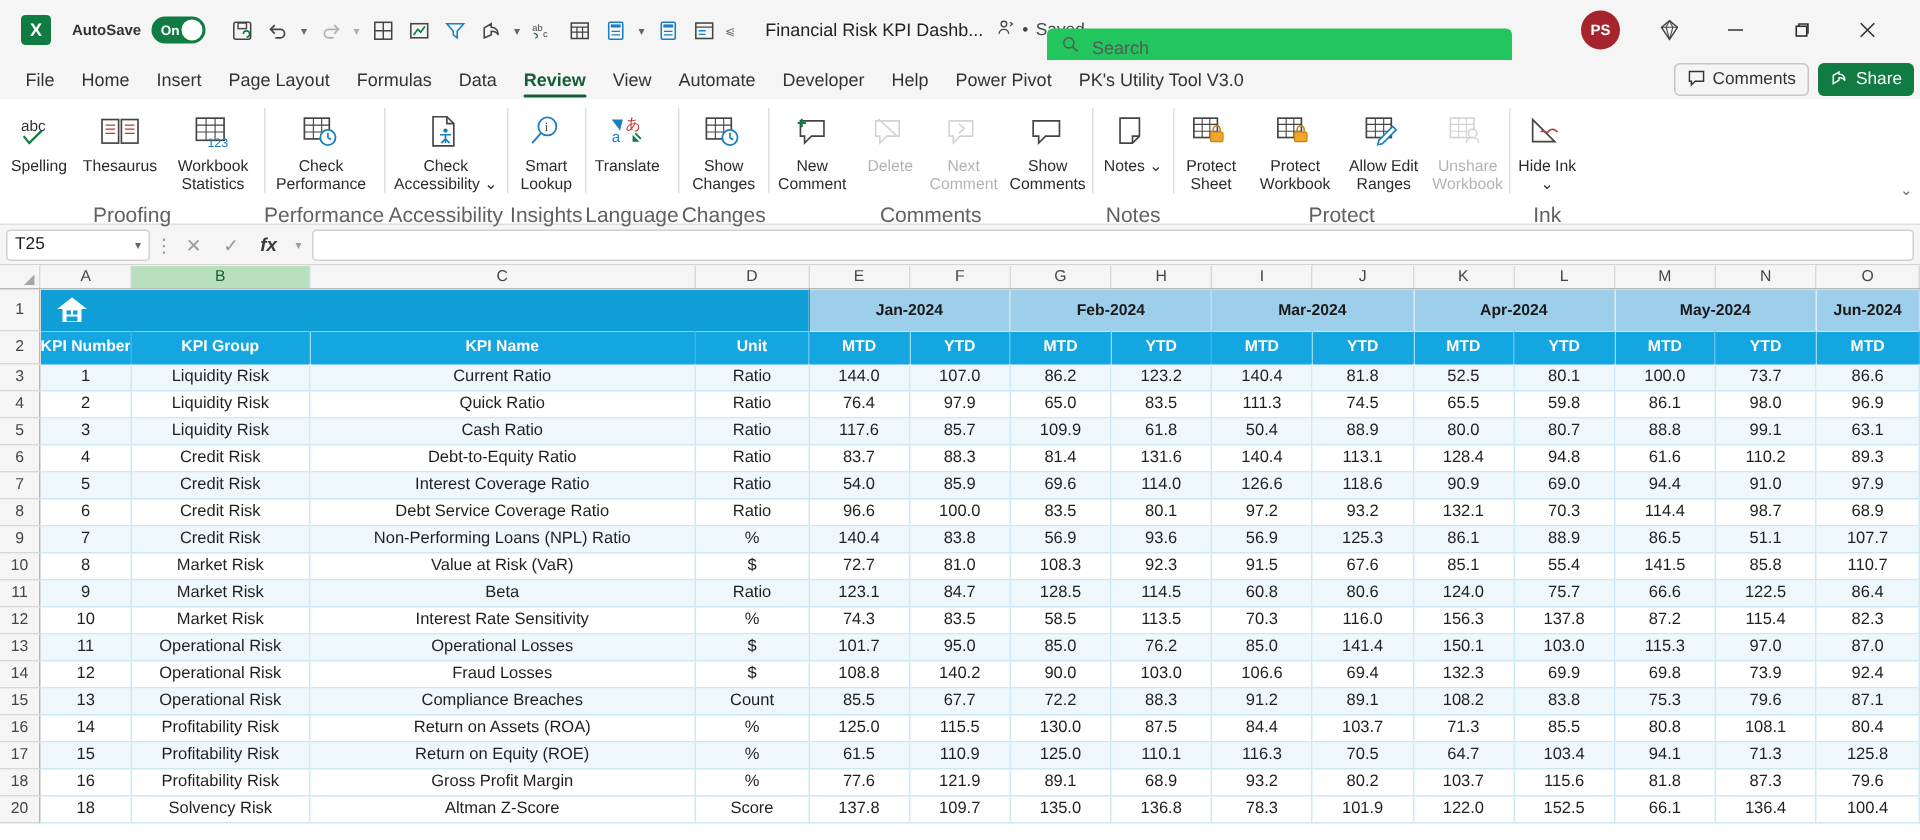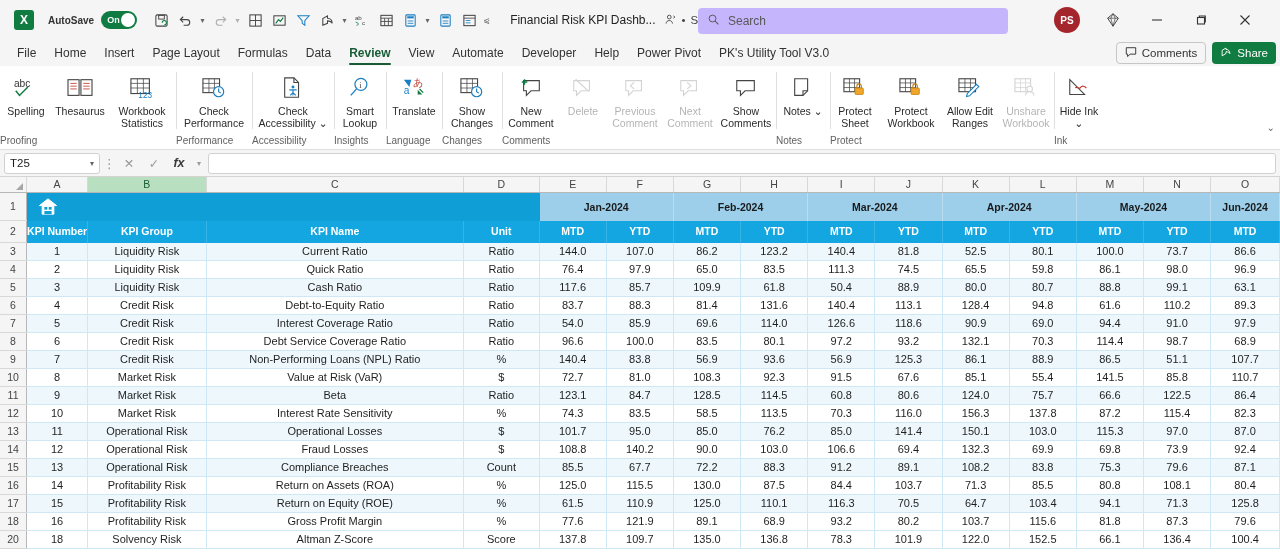--- a/index.html
+++ b/index.html
@@ -34,22 +34,22 @@
   .qat-btn {
     width: 24px; height: 24px; display: flex; align-items: center; justify-content: center;
     flex: none; color: #444;
   }
   .qat-caret { width: 11px; display:flex; align-items:center; justify-content:center; color:#666; font-size:8px; flex:none;}
   .doc-title {
     font-size: 12px; color: #222; margin-left: 18px; white-space: nowrap; flex: none;
   }
   .title-meta { font-size: 11.5px; color: #444; margin-left: 8px; display:flex; align-items:center; gap:5px; flex:none;}
   #searchbox {
-    position: absolute; left: 698px; top: 8px; width: 310px; height: 26px;
-    background: #c4b5fd; border-radius: 4px;
+    position: absolute; left: 698px; top: 19px; width: 310px; height: 26px;
+    background: #22c55e; border-radius: 4px;
     display: flex; align-items: center; padding: 0 9px; gap: 8px;
   }
   #searchbox .ph { font-size: 12px; color: #595857; }
   #title-right {
     position: absolute; right: 0; top: 0; height: 40px;
     display: flex; align-items: center; gap: 2px; padding-right: 14px;
   }
   .avatar {
     width: 26px; height: 26px; border-radius: 50%; background: #a4262c; color: #fff;
     font-size: 10px; display: flex; align-items: center; justify-content: center;
@@ -90,21 +90,21 @@
     height: 84px; background: #fff; position: relative;
     display: flex; align-items: stretch;
     border-bottom: 1px solid #e1dfdd;
   }
   .rgroup { display: flex; flex-direction: column; position: relative; padding-top: 3px; }
   .rgroup + .rgroup::before {
     content:''; position:absolute; left:0; top: 6px; bottom: 20px; width:1px; background:#e1dfdd;
   }
   .ritems { display: flex; flex: 1; align-items: flex-start; }
   .rgroup-label {
-    font-size: 10px; color: #616161; text-align: left; padding-bottom: 3px; height: 14px;
+    font-size: 14px; color: #616161; text-align: center; padding-bottom: 3px; height: 14px;
   }
   .ritem {
     width: 54px; display: flex; flex-direction: column; align-items: center;
     padding-top: 4px; color: #333;
   }
   .ritem .glyph { height: 30px; display:flex; align-items:center; justify-content:center; }
   .ritem .lbl {
     font-size: 10.5px; line-height: 11.5px; text-align: center; margin-top: 3px;
     color: #2b2b2b; width: 100%;
   }
@@ -477,29 +477,20 @@
       </div>
       <div class="ritem dis" style="width:46px">
         <span class="glyph">
           <svg width="28" height="24" viewBox="0 0 28 26">
               <path d="M4 5h17v11h-9l-5 5v-5H4z" fill="none" stroke="#888" stroke-width="1.2"></path>
               <path d="M6 3.5l14 13" stroke="#888" stroke-width="1.2"></path>
             </svg>
         </span>
         <span class="lbl">Delete</span>
       </div>
-      <div class="ritem dis" style="width:58px">
-        <span class="glyph">
-          <svg width="28" height="24" viewBox="0 0 28 26">
-              <path d="M4 5h17v11h-9l-5 5v-5H4z" fill="none" stroke="#888" stroke-width="1.2"></path>
-              <path d="M13 7l-4 3.5 4 3.5" fill="none" stroke="#888" stroke-width="1.2"></path>
-            </svg>
-        </span>
-        <span class="lbl">Previous Comment</span>
-      </div>
       <div class="ritem dis" style="width:52px">
         <span class="glyph">
           <svg width="28" height="24" viewBox="0 0 28 26">
               <path d="M4 5h17v11h-9l-5 5v-5H4z" fill="none" stroke="#888" stroke-width="1.2"></path>
               <path d="M11 7l4 3.5-4 3.5" fill="none" stroke="#888" stroke-width="1.2"></path>
             </svg>
         </span>
         <span class="lbl">Next Comment</span>
       </div>
       <div class="ritem" style="width:60px">

